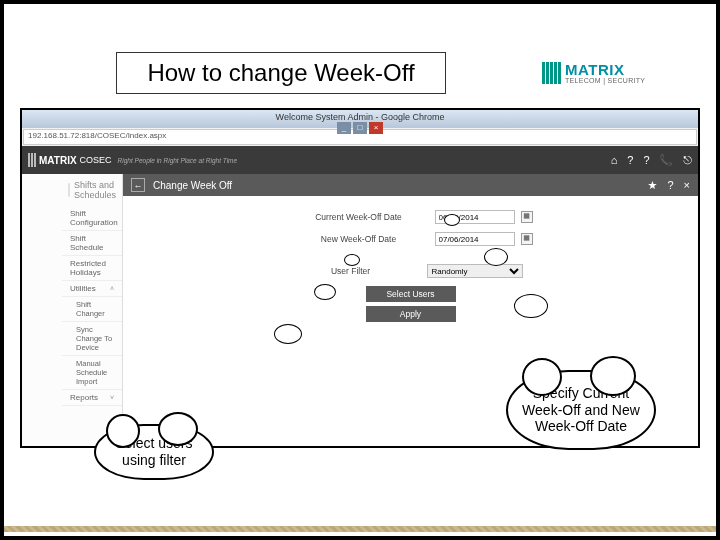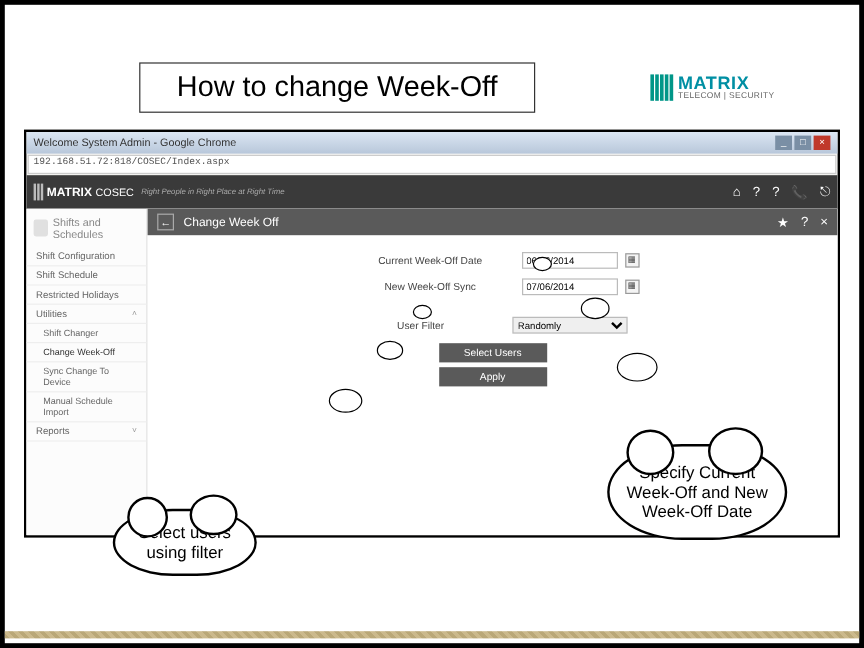--- a/index.html
+++ b/index.html
@@ -6,38 +6,38 @@
 body { font-family: Arial, sans-serif; width: 720px; height: 540px; position: relative; background: #fff; }
 .slide { width: 720px; height: 540px; position: relative; border: 4px solid #000; background: #fff; }
 .title-box { position: absolute; top: 48px; left: 112px; width: 330px; height: 42px; border: 1.5px solid #333; background: #fff; display: flex; align-items: center; justify-content: center; font-size: 24px; }
 .brand { position: absolute; top: 48px; right: 32px; width: 142px; height: 42px; display: flex; align-items: center; }
 .brand-bars { display: flex; gap: 1px; margin-right: 4px; }
 .brand-bars span { width: 3px; height: 22px; background: #009688; display: inline-block; }
 .brand-text { display: flex; flex-direction: column; line-height: 1; }
 .brand-text .m { font-weight: bold; font-size: 15px; color: #008fa3; letter-spacing: 0.5px; }
 .brand-text .sub { font-size: 7px; color: #666; letter-spacing: 0.3px; }
 .frame { position: absolute; top: 104px; left: 16px; right: 16px; height: 340px; border: 2px solid #000; background: #f2f2f0; overflow: hidden; }
-.chrome-title { height: 18px; background: linear-gradient(#dbe6f3,#b8c7da); font-size: 9px; color: #333; padding: 2px 6px; display: flex; align-items: center; justify-content: space-between; }
+.chrome-title { height: 18px; background: linear-gradient(#dbe6f3,#b8c7da); font-size: 9px; color: #333; padding: 2px 6px; display: flex; align-items: center; justify-content: space-between; flex-direction: column; }
 .chrome-btns { display: flex; gap: 2px; }
 .chrome-btns span { width: 14px; height: 12px; background: #c0392b; display: inline-block; font-size: 8px; text-align: center; color: #fff; line-height: 12px; }
 .chrome-btns .min { background: #7a8fa5; }
 .chrome-btns .max { background: #7a8fa5; }
-.addr { height: 16px; background: #fff; border: 1px solid #ccc; margin: 1px; font-size: 8px; color: #555; padding: 1px 4px; font-family: Liberation Mono, monospace; }
+.addr { height: 16px; background: #fff; border: 1px solid #ccc; margin: 1px; font-size: 8px; color: #555; padding: 1px 4px; }
 .app-header { height: 28px; background: #3a3a3a; display: flex; align-items: center; padding: 0 6px; justify-content: space-between; }
 .app-header-left { display: flex; align-items: center; gap: 6px; }
 .app-logo { display: flex; align-items: center; gap: 3px; }
 .app-logo-bars { display: flex; gap: 1px; }
 .app-logo-bars span { width: 2px; height: 14px; background: #bbb; }
 .app-logo .name { color: #fff; font-size: 10px; font-weight: bold; }
 .app-logo .cosec { color: #fff; font-size: 9px; }
 .tagline { color: #aaa; font-size: 6.5px; font-style: italic; }
 .app-header-right { display: flex; gap: 10px; color: #fff; font-size: 11px; }
 .app-header-right span { cursor: pointer; }
 .app-body { display: flex; height: calc(100% - 64px); background: #fff; }
-.sidebar { width: 101px; background: #fcfcfc; border-right: 1px solid #ddd; font-size: 8px; color: #555; }
+.sidebar { width: 101px; background: #fcfcfc; border-right: 1px solid #ddd; font-size: 8px; color: #555; padding-left: 40px; }
 .sb-title { display: flex; align-items: center; gap: 4px; padding: 6px 6px; color: #888; font-size: 9px; }
 .sb-title .ico { width: 14px; height: 14px; background: #e0e0e0; border-radius: 2px; display: inline-block; }
 .sb-item { padding: 3px 8px; border-bottom: 1px solid #eee; cursor: pointer; color: #666; }
 .sb-item.sub { padding-left: 14px; font-size: 7.5px; }
 .sb-item.exp { display: flex; justify-content: space-between; align-items: center; }
 .sb-item.sel { color: #333; }
 .chev { font-size: 7px; color: #999; }
 .main { flex: 1; background: #fff; }
 .page-bar { height: 22px; background: #5a5a5a; color: #fff; font-size: 10px; display: flex; align-items: center; justify-content: space-between; padding: 0 8px; }
 .page-bar-left { display: flex; align-items: center; gap: 8px; }
@@ -121,21 +121,20 @@
           <span>Shifts and Schedules</span>
         </div>
         <div class="sb-item">Shift Configuration</div>
         <div class="sb-item">Shift Schedule</div>
         <div class="sb-item">Restricted Holidays</div>
         <div class="sb-item exp">
           <span>Utilities</span>
           <span class="chev">˄</span>
         </div>
         <div class="sb-item sub">Shift Changer</div>
-        <div class="sb-item sub sel">Change Week-Off</div>
         <div class="sb-item sub">Sync Change To Device</div>
         <div class="sb-item sub">Manual Schedule Import</div>
         <div class="sb-item exp">
           <span>Reports</span>
           <span class="chev">˅</span>
         </div>
       </div>
 
       <div class="main">
         <div class="page-bar">
@@ -150,21 +149,21 @@
           </div>
         </div>
 
         <div class="form">
           <div class="form-row">
             <label>Current Week-Off Date</label>
             <input class="val" value="06/06/2014" style="">
             <span class="cal">▦</span>
           </div>
           <div class="form-row">
-            <label>New Week-Off Sync</label>
+            <label>New Week-Off Date</label>
             <input class="val" value="07/06/2014" style="">
             <span class="cal">▦</span>
           </div>
           <div style="height:10px"></div>
           <div class="form-row">
             <label>User Filter</label>
             <select>
               <option>Randomly</option>
             </select>
             <span class="cal" style="visibility:hidden">▦</span>

